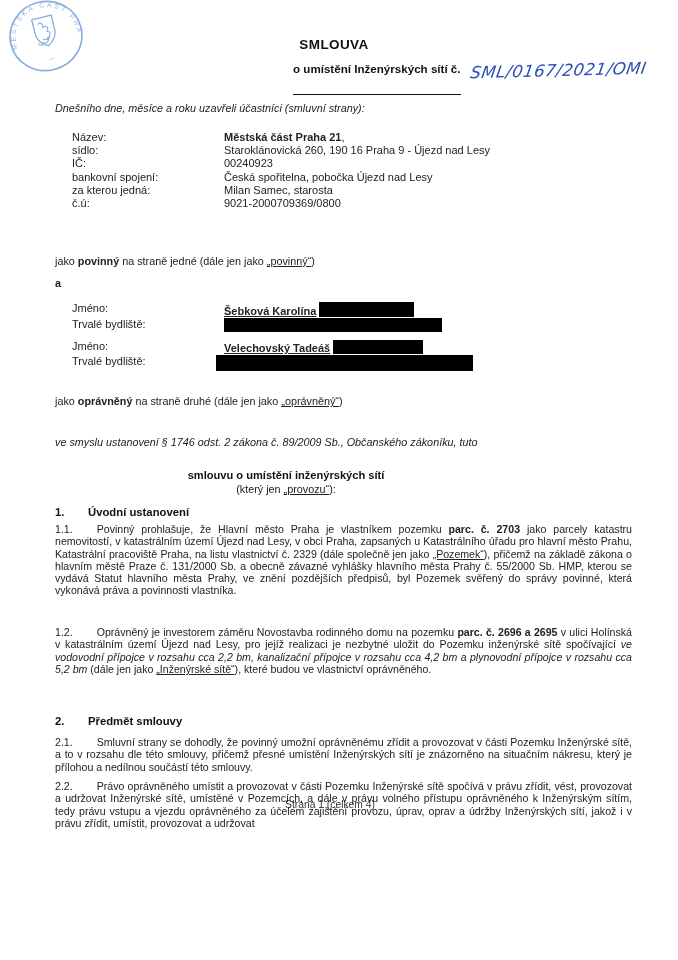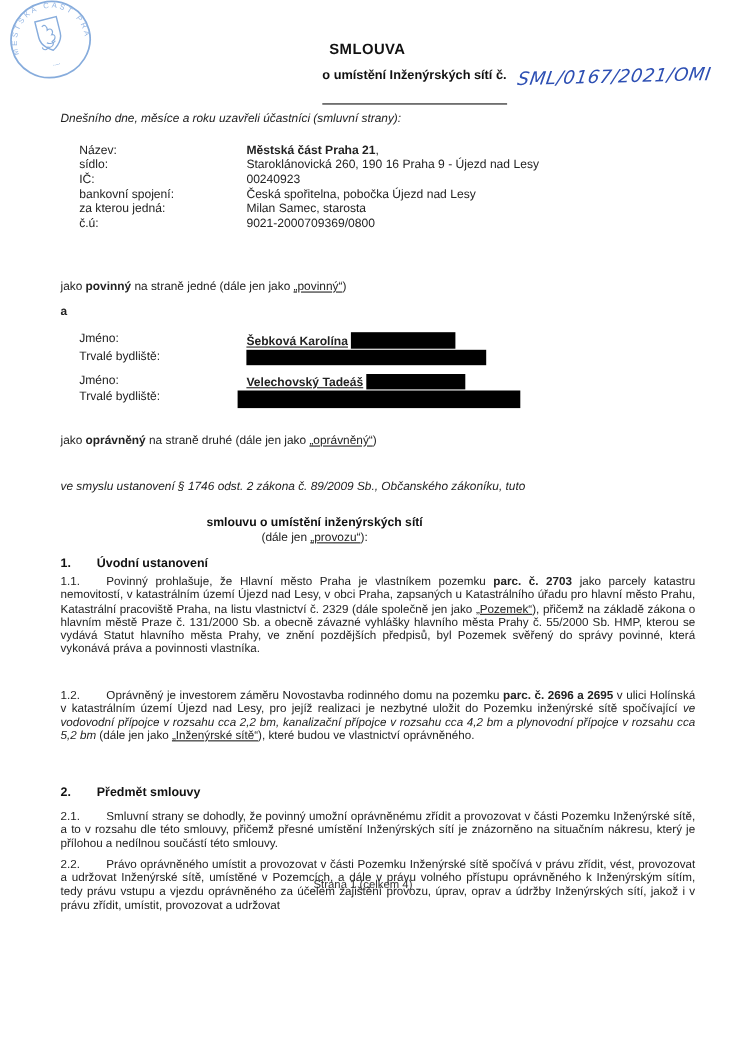--- a/index.html
+++ b/index.html
@@ -128,21 +128,21 @@
       <span class="field-label">Trvalé bydliště:</span>
       <span class="field-value"><span class="redact" style="width:257px;height:16px;margin-left:-8px;"></span></span>
     </div>
   </div>
 
   <div class="abs role-line" style="left:55px;top:395px;"><span>jako </span><span class="b">oprávněný</span><span> na straně druhé (dále jen jako </span><span class="u">„oprávněný“</span><span>)</span></div>
 
   <div class="abs legal" style="left:55px;top:436px;">ve smyslu ustanovení § 1746 odst. 2 zákona č. 89/2009 Sb., Občanského zákoníku, tuto</div>
 
   <div class="abs center agr-title" style="left:0;top:469px;width:572px;">smlouvu o umístění inženýrských sítí</div>
-  <div class="abs center agr-sub" style="left:0;top:483px;width:572px;"><span>(dále jen </span><span class="u">„provozu“</span><span>):</span></div>
+  <div class="abs center agr-sub" style="left:0;top:483px;width:572px;"><span>(který jen </span><span class="u">„provozu“</span><span>):</span></div>
 
   <div class="abs heading" style="left:55px;top:506px;">
     <span class="h-num">1.</span><span>Úvodní ustanovení</span>
   </div>
   <div class="abs body-text just para" style="left:55px;top:523px;"><span class="num">1.1.</span><span>Povinný prohlašuje, že Hlavní město Praha je vlastníkem pozemku </span><span class="b">parc. č. 2703</span><span> jako parcely katastru nemovitostí, v katastrálním území Újezd nad Lesy, v obci Praha, zapsaných u Katastrálního úřadu pro hlavní město Prahu, Katastrální pracoviště Praha, na listu vlastnictví č. 2329 (dále společně jen jako </span><span class="u">„Pozemek“</span><span>), přičemž na základě zákona o hlavním městě Praze č. 131/2000 Sb. a obecně závazné vyhlášky hlavního města Prahy č. 55/2000 Sb. HMP, kterou se vydává Statut hlavního města Prahy, ve znění pozdějších předpisů, byl Pozemek svěřený do správy povinné, která vykonává práva a povinnosti vlastníka.</span></div>
   <div class="abs body-text just para" style="left:55px;top:626px;"><span class="num">1.2.</span><span>Oprávněný je investorem záměru Novostavba rodinného domu na pozemku </span><span class="b">parc. č. 2696 a 2695</span><span> v ulici Holínská v katastrálním území Újezd nad Lesy, pro jejíž realizaci je nezbytné uložit do Pozemku inženýrské sítě spočívající </span><span class="i">ve vodovodní přípojce v rozsahu cca 2,2 bm, kanalizační přípojce v rozsahu cca 4,2 bm a plynovodní přípojce v rozsahu cca 5,2 bm</span><span> (dále jen jako </span><span class="u">„Inženýrské sítě“</span><span>), které budou ve vlastnictví oprávněného.</span></div>
 
   <div class="abs heading" style="left:55px;top:715px;">
     <span class="h-num">2.</span><span>Předmět smlouvy</span>
   </div>

